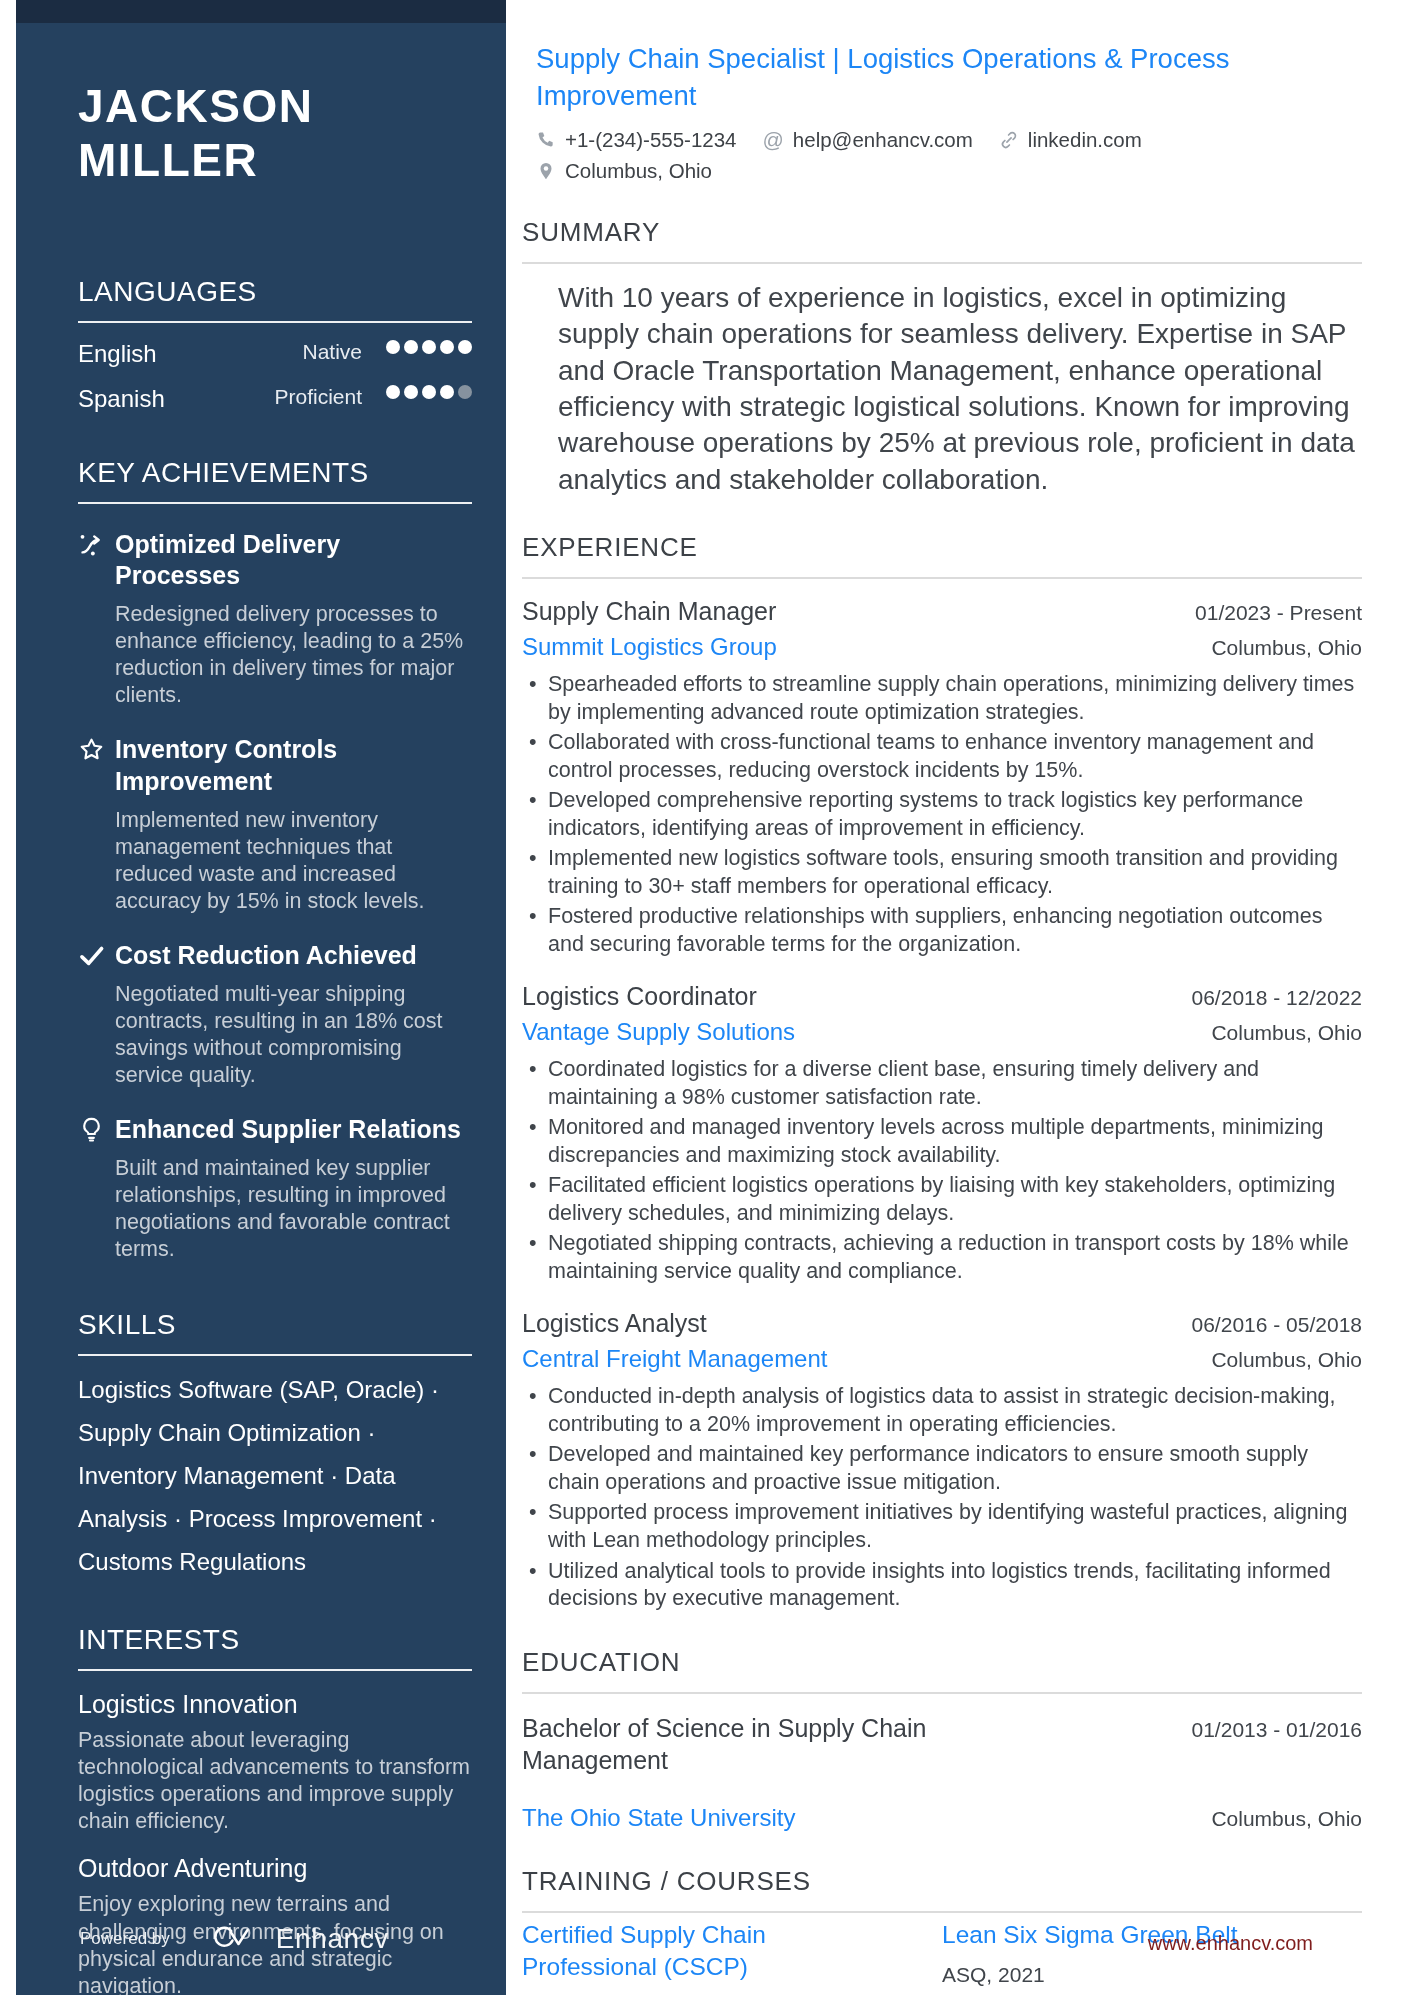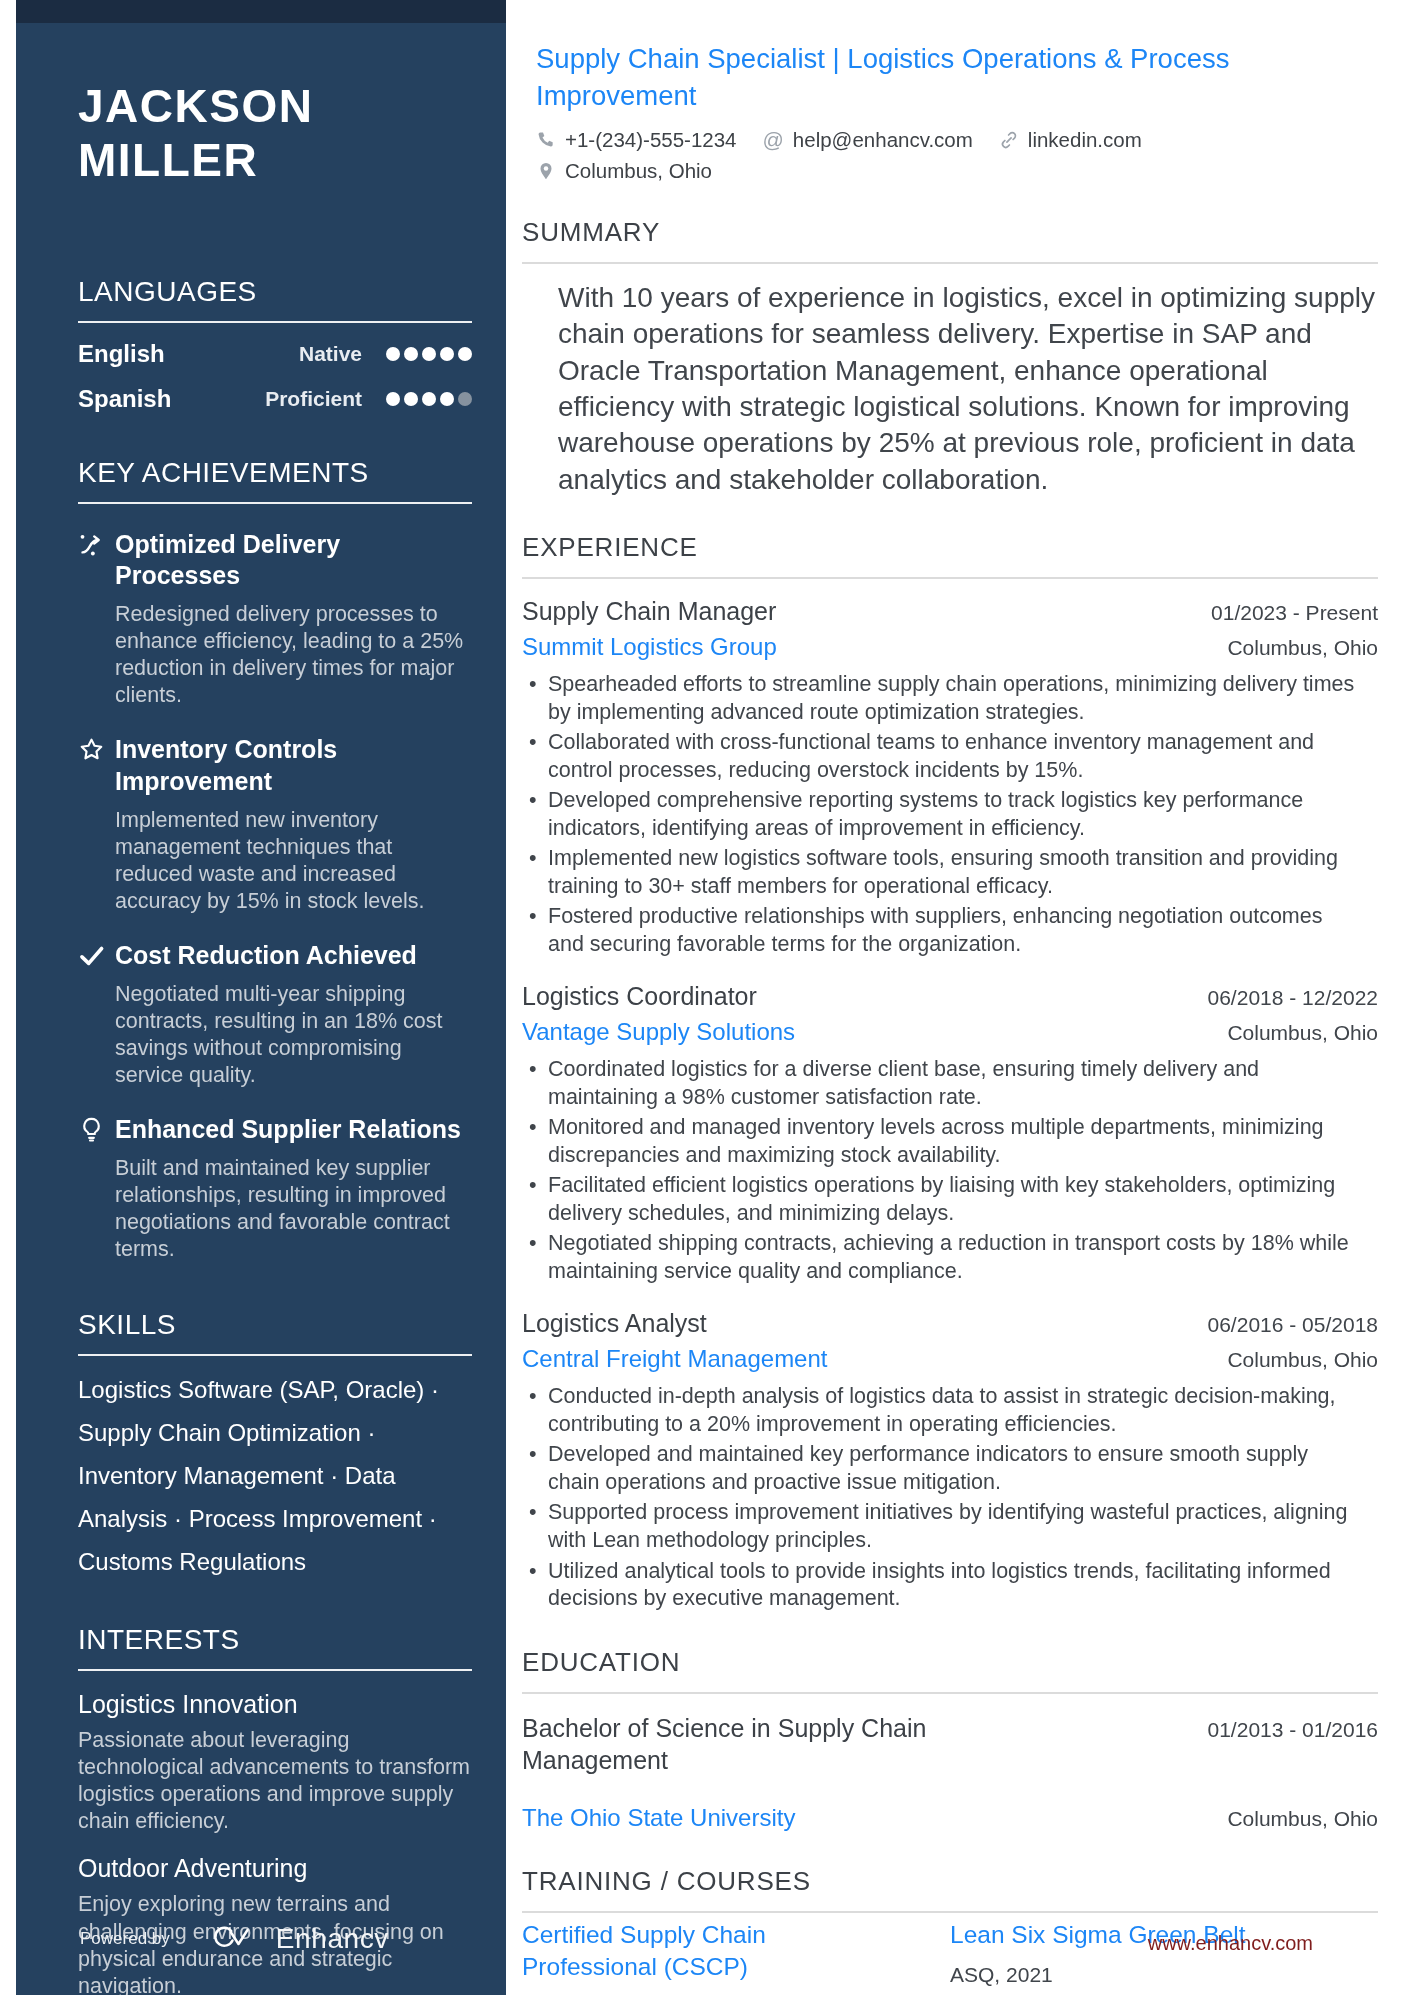--- a/index.html
+++ b/index.html
@@ -19,21 +19,21 @@
 
   
   .sidebar{position:absolute;left:16px;top:0;bottom:0;width:490px;background:var(--sidebar);
            color:#fff;padding:52px 34px 0 62px;box-sizing:border-box;}
   .sidebar-topbar{position:absolute;left:0;top:0;width:490px;height:23px;background:var(--sidebar-dark);}
   .name{font-size:46px;font-weight:600;letter-spacing:1.5px;line-height:1.17;max-width:330px;margin-top:28px;}
   .side-section{position:relative;}
   .side-h{font-size:28px;font-weight:400;letter-spacing:.5px;padding-bottom:13px;
           border-bottom:2px solid rgba(255,255,255,.92);}
   .sec-languages{margin-top:88px;}
-  .lang-row{display:flex;align-items:center;margin-top:17px;font-weight:bold;}
+  .lang-row{display:flex;align-items:flex-start;margin-top:17px;}
   .lang-name{flex:1;font-size:24px;}
   .lang-level{font-size:21px;color:#E8ECF1;margin-right:20px;}
   .dots{display:flex;}
   .dot{width:14px;height:14px;border-radius:50%;background:var(--dot-off);margin-left:4px;}
   .dot.on{background:#fff;}
 
   .sec-achievements{margin-top:44px;}
   .ach-item{display:flex;margin-top:25px;}
   .ach-icon{width:37px;flex:none;padding-top:2px;}
   .ach-title{font-size:25px;line-height:1.27;font-weight:700;}
@@ -47,21 +47,21 @@
   .int-title{font-size:25px;}
   .int-desc{font-size:21.5px;line-height:1.26;color:var(--side-desc);margin-top:8px;}
 
   .side-footer{position:absolute;left:64px;bottom:40px;display:flex;align-items:center;}
   .powered{font-size:17px;font-weight:300;color:#EEF1F4;}
   .logo-svg{margin-left:40px;margin-right:14px;display:block;}
   .brand{font-size:28px;letter-spacing:.6px;color:#F4F6F8;}
 
   
   .main{position:absolute;left:490px;top:0;right:0;bottom:0;box-sizing:border-box;
-        padding:40px 32px 0 32px;color:var(--body);}
+        padding:40px 48px 0 32px;color:var(--body);}
   .headline{color:var(--accent);font-size:27.5px;line-height:1.36;max-width:700px;
             padding-left:14px;font-weight:400;}
   .contact{padding-left:14px;margin-top:13px;font-size:20.5px;color:#3E4247;}
   .contact-row{display:flex;align-items:center;margin-top:7px;}
   .contact-item{display:flex;align-items:center;margin-right:26px;}
   .contact-item .ci{margin-right:9px;display:flex;align-items:center;}
   .at-glyph{font-size:21px;color:var(--icon-grey);}
 
   .section{margin-top:34px;}
   .main-h{font-size:26px;letter-spacing:.8px;color:var(--ink);font-weight:400;

